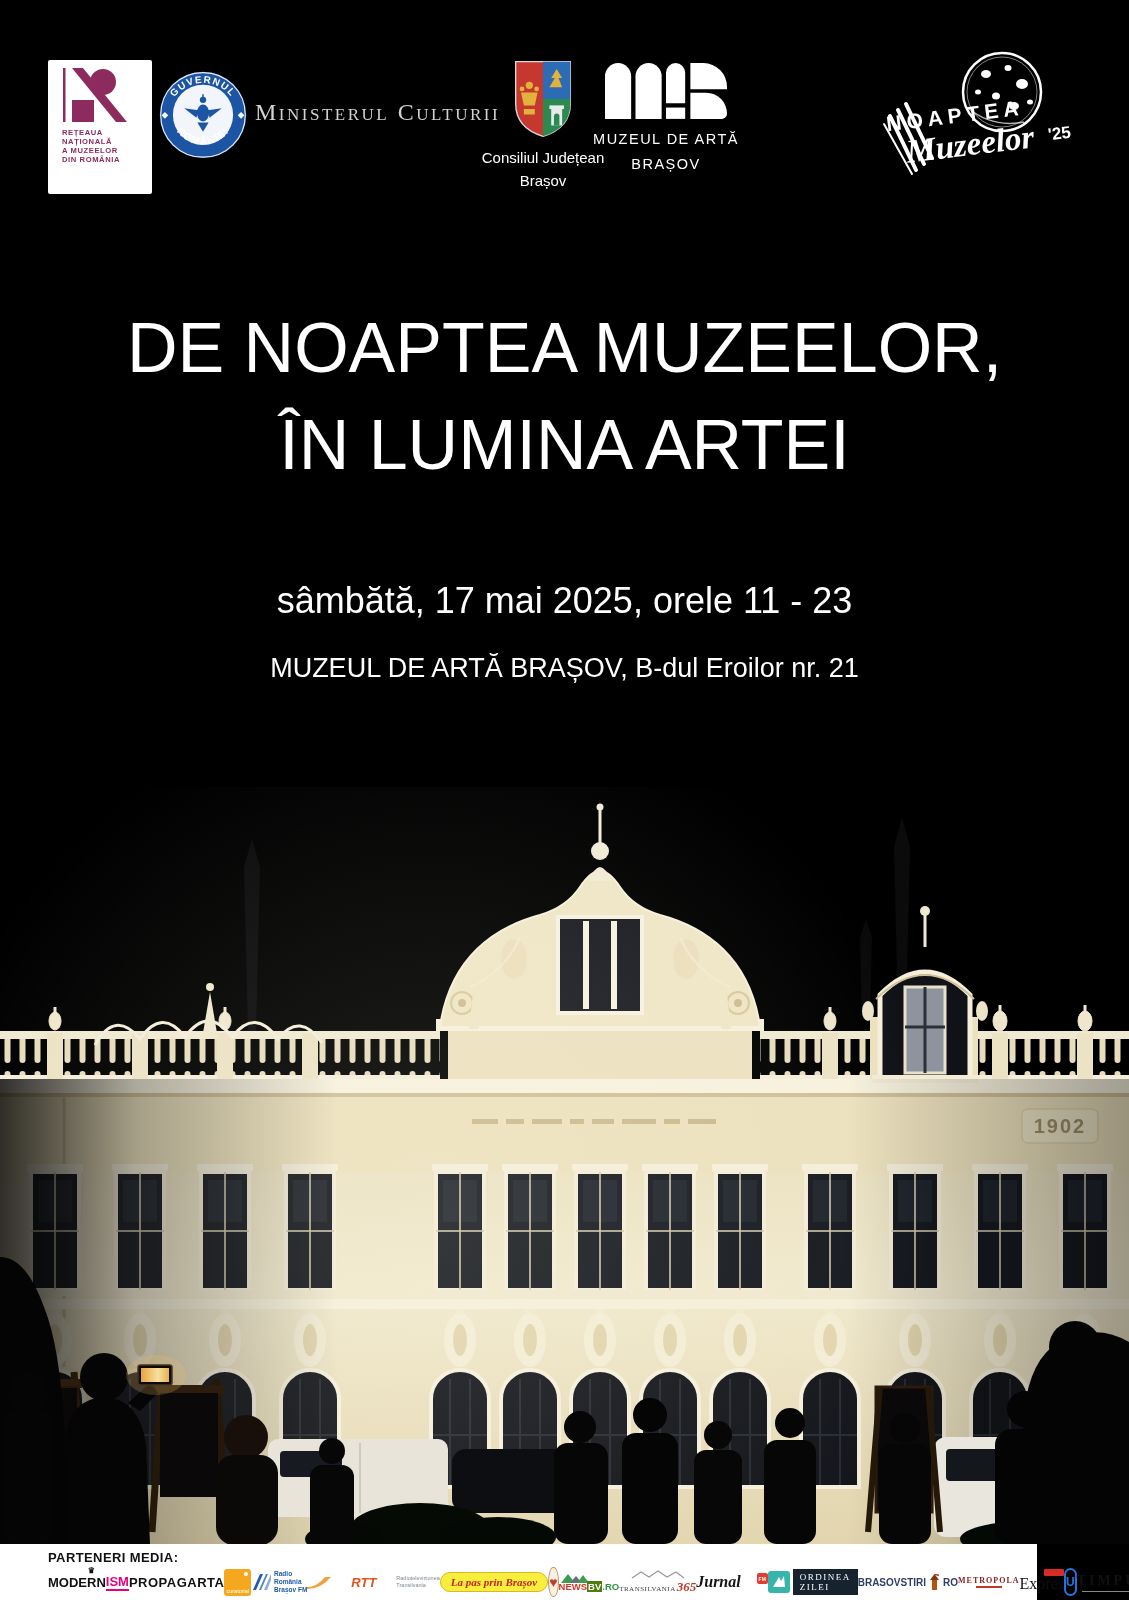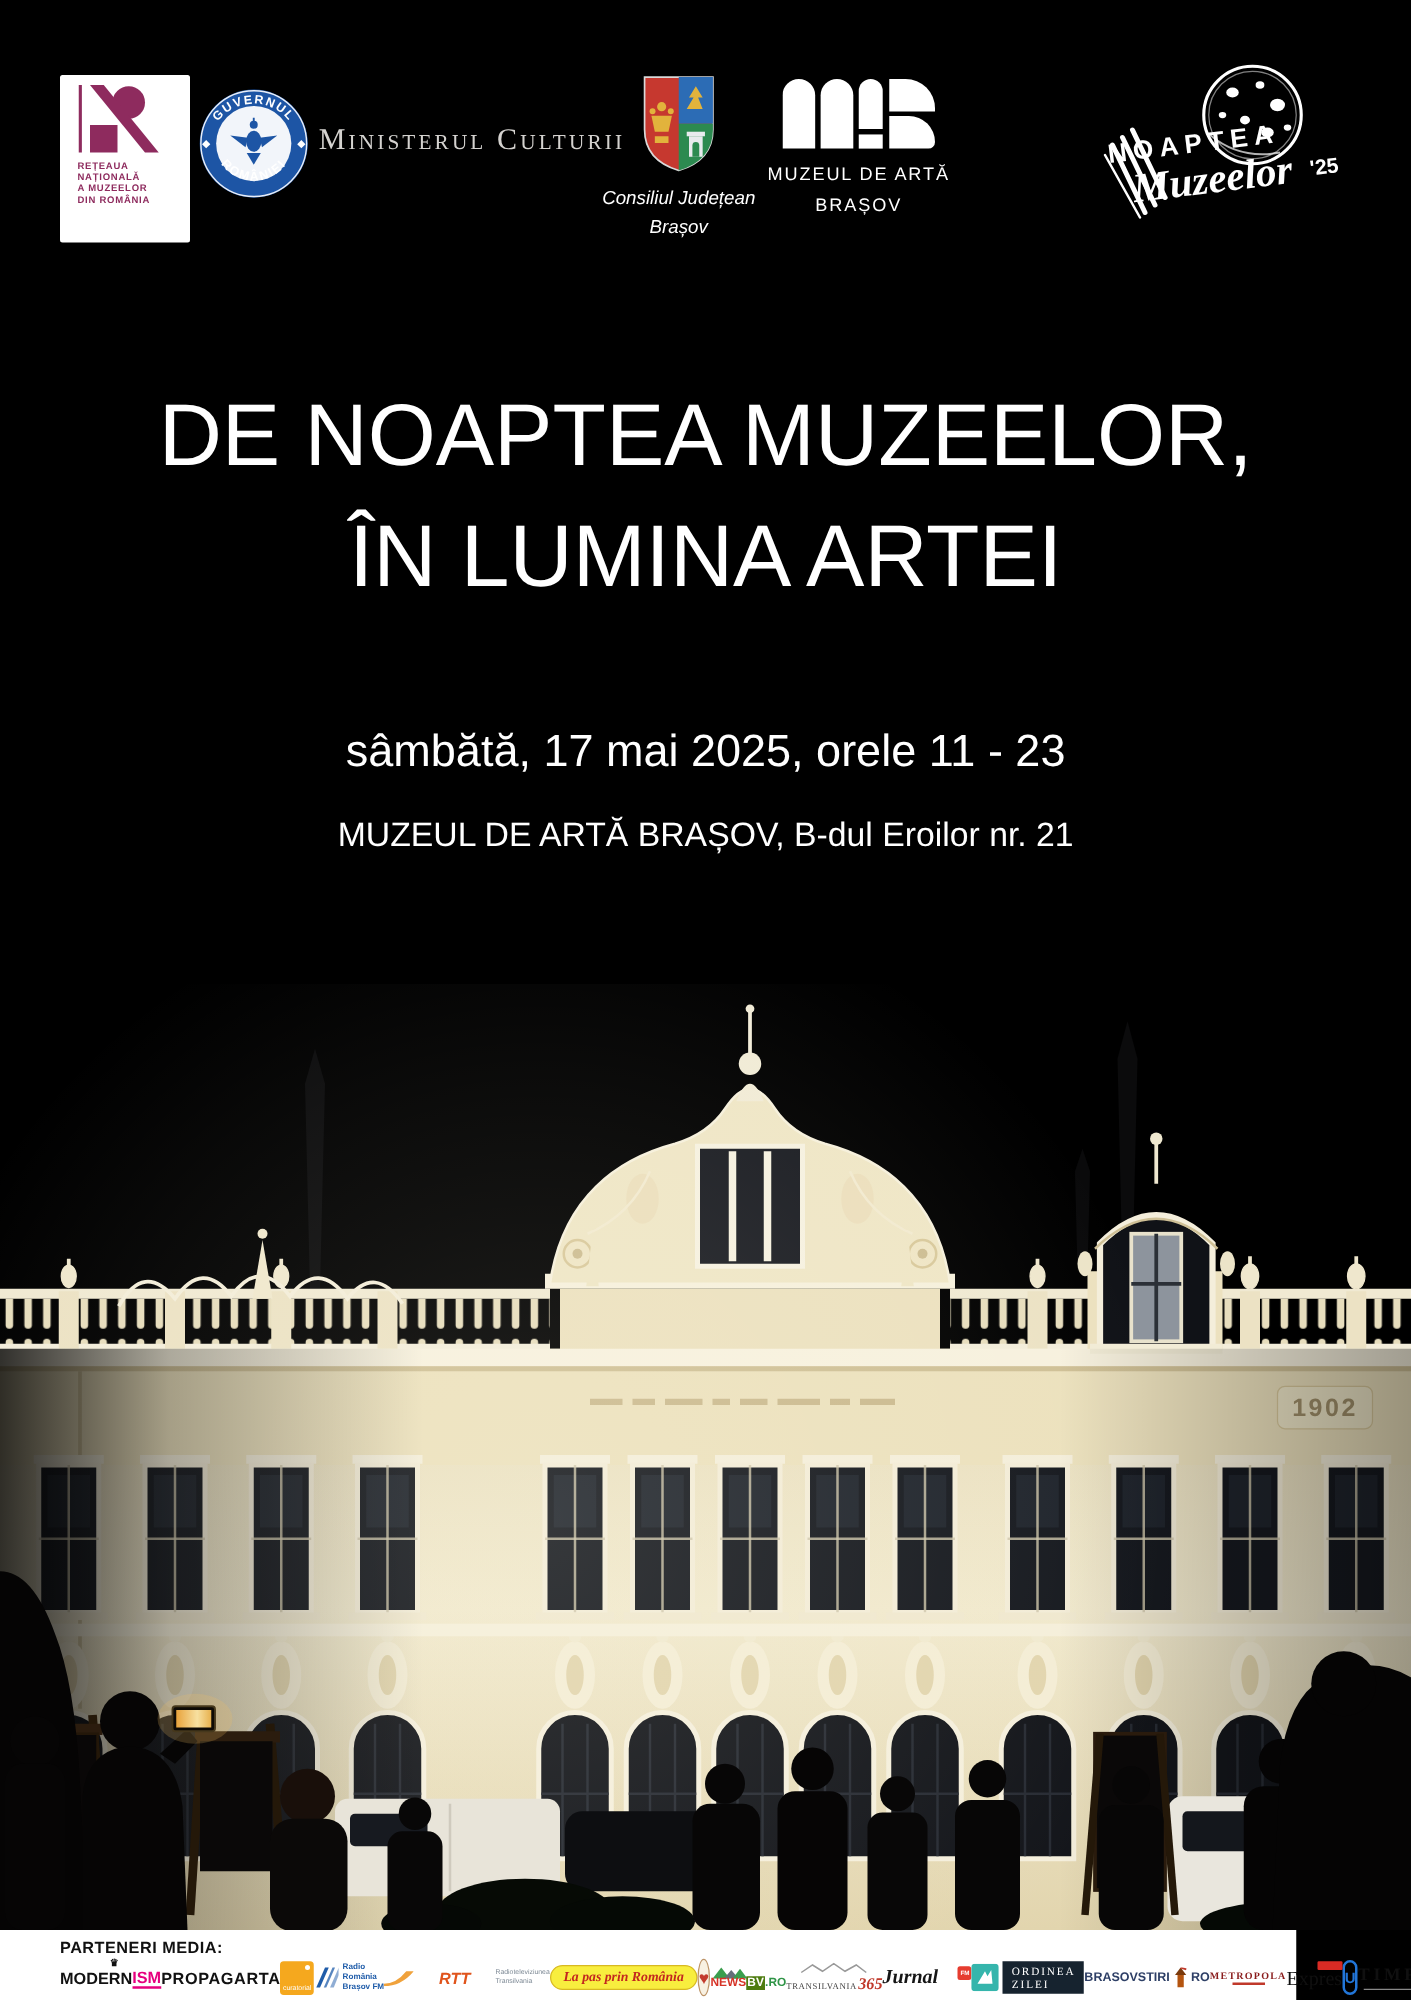--- a/index.html
+++ b/index.html
@@ -6,22 +6,22 @@
   .poster{position:relative;width:1129px;height:1600px;background:#000;overflow:hidden;
           font-family:"Liberation Sans",sans-serif;color:#fff;margin:0 auto;}
   .abs{position:absolute;}
 
   
   .rnmr{left:48px;top:60px;width:104px;height:134px;background:#fff;border-radius:2px;}
   .guvern{left:156px;top:66px;width:94px;height:94px;}
   .minister{left:255px;top:99px;font-family:"Liberation Serif",serif;font-variant:small-caps;
             font-size:24px;letter-spacing:2.5px;color:#d4d2cf;white-space:nowrap;}
   .cjbv{left:472px;top:58px;width:142px;text-align:center;}
-  .cjbv .cap{font-size:15px;line-height:19px;color:#fff;margin-top:4px;font-style:italic;}
-  .mab{left:613px;top:62px;width:148px;text-align:center;}
+  .cjbv .cap{font-size:15px;line-height:19px;color:#fff;margin-top:4px;}
+  .mab{left:592px;top:62px;width:148px;text-align:center;}
   .mab .cap{font-size:14.5px;letter-spacing:1.5px;line-height:19px;color:#fff;margin-top:6px;}
   .noaptea{left:872px;top:46px;width:210px;height:134px;}
   .noaptea .w1{position:absolute;left:14px;top:58px;font-size:21px;font-weight:bold;
                letter-spacing:5px;transform:rotate(-7deg);}
   .noaptea .w2{position:absolute;left:34px;top:80px;font-family:"Liberation Serif",serif;
                font-style:italic;font-weight:600;font-size:33px;transform:rotate(-7deg);}
   .noaptea .yr{position:absolute;left:176px;top:78px;font-size:17px;font-weight:bold;transform:rotate(-7deg);}
 
   
   .title{left:0;right:0;top:300px;text-align:center;font-size:70px;line-height:97px;font-weight:400;}
@@ -595,21 +595,21 @@
         <svg width="24" height="14" viewBox="0 0 24 14">
           <path d="M0,12 Q10,12 18,2 L24,2 Q14,14 0,14 Z" fill="#f0a23c"></path>
         </svg>
         <span class="abbr">RTT</span>
         <span class="txt">
           <span>Radioteleviziunea</span><br>
           <span>Transilvania</span>
         </span>
       </div>
 
-      <div class="lg lapas">La pas prin România</div>
+      <div class="lg lapas">La pas prin Brașov</div>
 
       <div class="lg heartb">
         <span>♥</span>
       </div>
 
       <div class="lg newsbv">
         <svg width="30" height="11" viewBox="0 0 30 11">
           <polygon points="2,11 9,2 16,11" fill="#3a9e4e"></polygon>
           <polygon points="11,11 17,4 23,11" fill="#64707a"></polygon>
           <polygon points="18,11 24,3 30,11" fill="#3a9e4e"></polygon>

